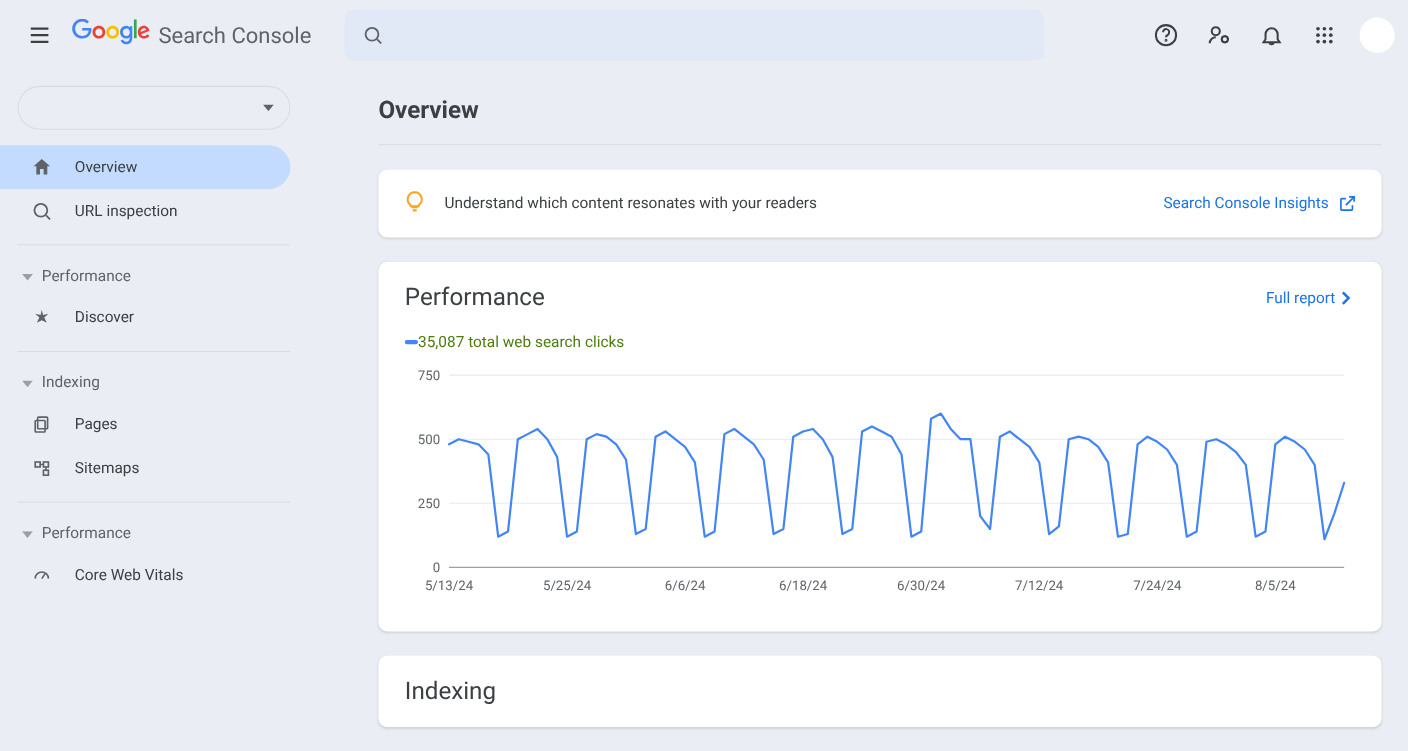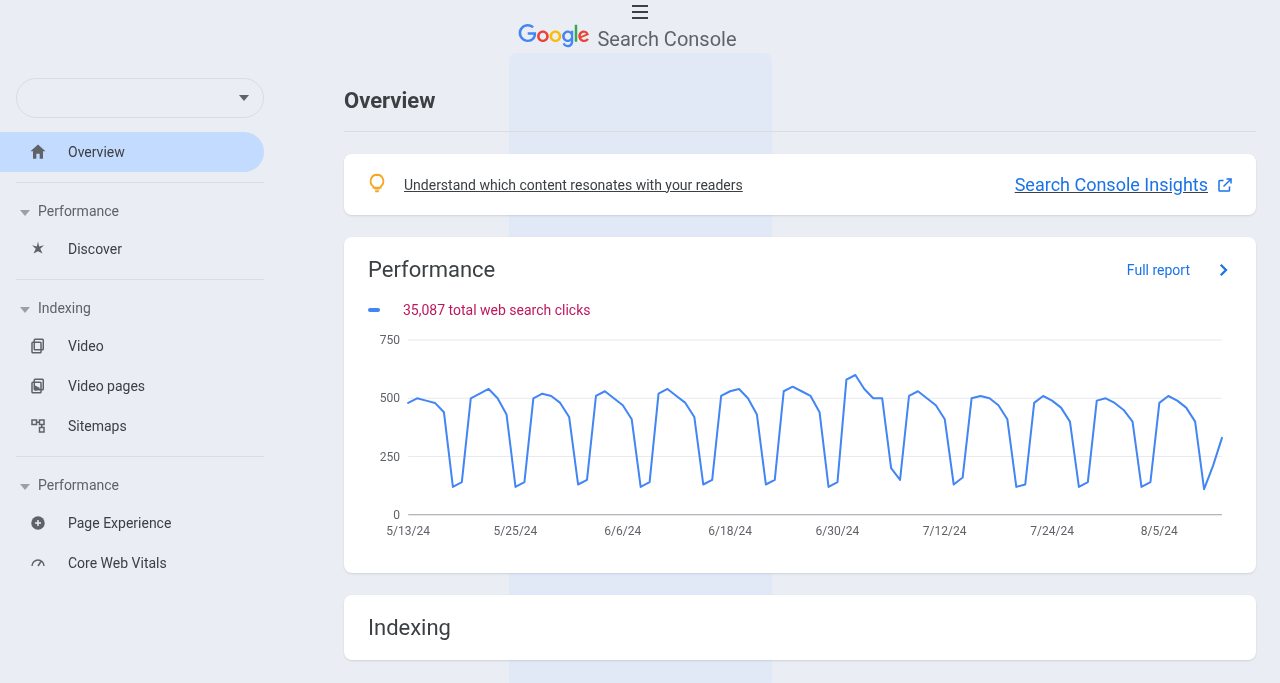--- a/index.html
+++ b/index.html
@@ -15,21 +15,20 @@
       overflow-x: hidden;
       width: 1280px;
       height: 683px;
     }
     
     .header {
       display: flex;
       align-items: center;
       height: 64px;
       padding: 0 12px;
-      flex-direction: column;
     }
     .menu-btn {
       width: 48px;
       height: 48px;
       border: none;
       background: transparent;
       border-radius: 50%;
       cursor: pointer;
       display: flex;
       align-items: center;
@@ -175,62 +174,61 @@
       background: #fff;
       border-radius: 8px;
       margin-top: 22px;
       box-shadow: 0 1px 2px rgba(60,64,67,0.15);
     }
     .insights-card {
       display: flex;
       align-items: center;
       padding: 18px 22px;
       gap: 16px;
-      text-decoration: underline;
     }
     .bulb {
       color: #f5a623;
     }
     .insights-text { color: #3c4043; }
     .insights-link {
       margin-left: auto;
       color: #1a73e8;
       display: flex;
       align-items: center;
       gap: 8px;
       cursor: pointer;
-      font-size: 18px;
+      font-size: 14px;
     }
     .perf-card {
       padding: 20px 24px 28px 24px;
     }
     .perf-head {
       display: flex;
       align-items: center;
     }
     .perf-title {
       font-size: 22px;
       color: #3c4043;
     }
     .full-report {
       margin-left: auto;
       color: #1a73e8;
       display: flex;
       align-items: center;
-      gap: 24px;
+      gap: 0;
       cursor: pointer;
       font-size: 14px;
     }
     .legend {
       display: flex;
       align-items: center;
-      gap: 23px;
+      gap: 0;
       margin-top: 20px;
       font-size: 14px;
-      color: #be185d;
+      color: #4d7c0f;
     }
     .legend-swatch {
       width: 12px;
       height: 4px;
       background: #4285f4;
       border-radius: 2px;
     }
     .chart-wrap {
       margin-top: 16px;
     }
@@ -332,20 +330,29 @@
     </div>
 
     <div class="nav-item active">
       <span class="icon">
         <svg width="20" height="20" viewBox="0 0 24 24" fill="currentColor">
             <path d="M12 3l9 8h-3v9h-4v-6h-4v6H6v-9H3l9-8z"></path>
           </svg>
       </span>
       <span>Overview</span>
     </div>
+    <div class="nav-item">
+      <span class="icon">
+        <svg width="20" height="20" viewBox="0 0 24 24" fill="none" stroke="currentColor" stroke-width="2">
+            <circle cx="11" cy="11" r="7"></circle>
+            <line x1="21" y1="21" x2="16.65" y2="16.65"></line>
+          </svg>
+      </span>
+      <span>URL inspection</span>
+    </div>
 
     <div class="nav-divider"></div>
 
     <div class="nav-section">
       <span class="chev">
         <svg width="10" height="6" viewBox="0 0 10 6" fill="currentColor">
             <path d="M0 0l5 6 5-6z"></path>
           </svg>
       </span>
       <span>Performance</span>
@@ -369,31 +376,21 @@
       </span>
       <span>Indexing</span>
     </div>
     <div class="nav-item">
       <span class="icon">
         <svg width="18" height="18" viewBox="0 0 24 24" fill="none" stroke="currentColor" stroke-width="2">
             <rect x="7" y="3" width="12" height="14" rx="1"></rect>
             <rect x="4" y="7" width="12" height="14" rx="1"></rect>
           </svg>
       </span>
-      <span>Video</span>
-    </div>
-    <div class="nav-item">
-      <span class="icon">
-        <svg width="18" height="18" viewBox="0 0 24 24" fill="none" stroke="currentColor" stroke-width="2">
-            <rect x="7" y="3" width="12" height="14" rx="1"></rect>
-            <rect x="4" y="7" width="12" height="14" rx="1"></rect>
-            <path d="M9 13l4 2-4 2v-4z" fill="currentColor"></path>
-          </svg>
-      </span>
-      <span>Video pages</span>
+      <span>Pages</span>
     </div>
     <div class="nav-item">
       <span class="icon">
         <svg width="18" height="18" viewBox="0 0 24 24" fill="none" stroke="currentColor" stroke-width="2">
             <rect x="4" y="4" width="6" height="6"></rect>
             <rect x="14" y="4" width="6" height="6"></rect>
             <rect x="14" y="14" width="6" height="6"></rect>
             <path d="M10 7h4M17 10v4"></path>
           </svg>
       </span>
@@ -402,29 +399,20 @@
 
     <div class="nav-divider"></div>
 
     <div class="nav-section">
       <span class="chev">
         <svg width="10" height="6" viewBox="0 0 10 6" fill="currentColor">
             <path d="M0 0l5 6 5-6z"></path>
           </svg>
       </span>
       <span>Performance</span>
-    </div>
-    <div class="nav-item">
-      <span class="icon">
-        <svg width="18" height="18" viewBox="0 0 24 24" fill="currentColor">
-            <circle cx="12" cy="12" r="9"></circle>
-            <path d="M12 8v8M8 12h8" stroke="#eaedf4" stroke-width="2"></path>
-          </svg>
-      </span>
-      <span>Page Experience</span>
     </div>
     <div class="nav-item">
       <span class="icon">
         <svg width="18" height="18" viewBox="0 0 24 24" fill="none" stroke="currentColor" stroke-width="2">
             <path d="M4 16a8 8 0 1 1 16 0"></path>
             <path d="M12 16l4-6"></path>
           </svg>
       </span>
       <span>Core Web Vitals</span>
     </div>

